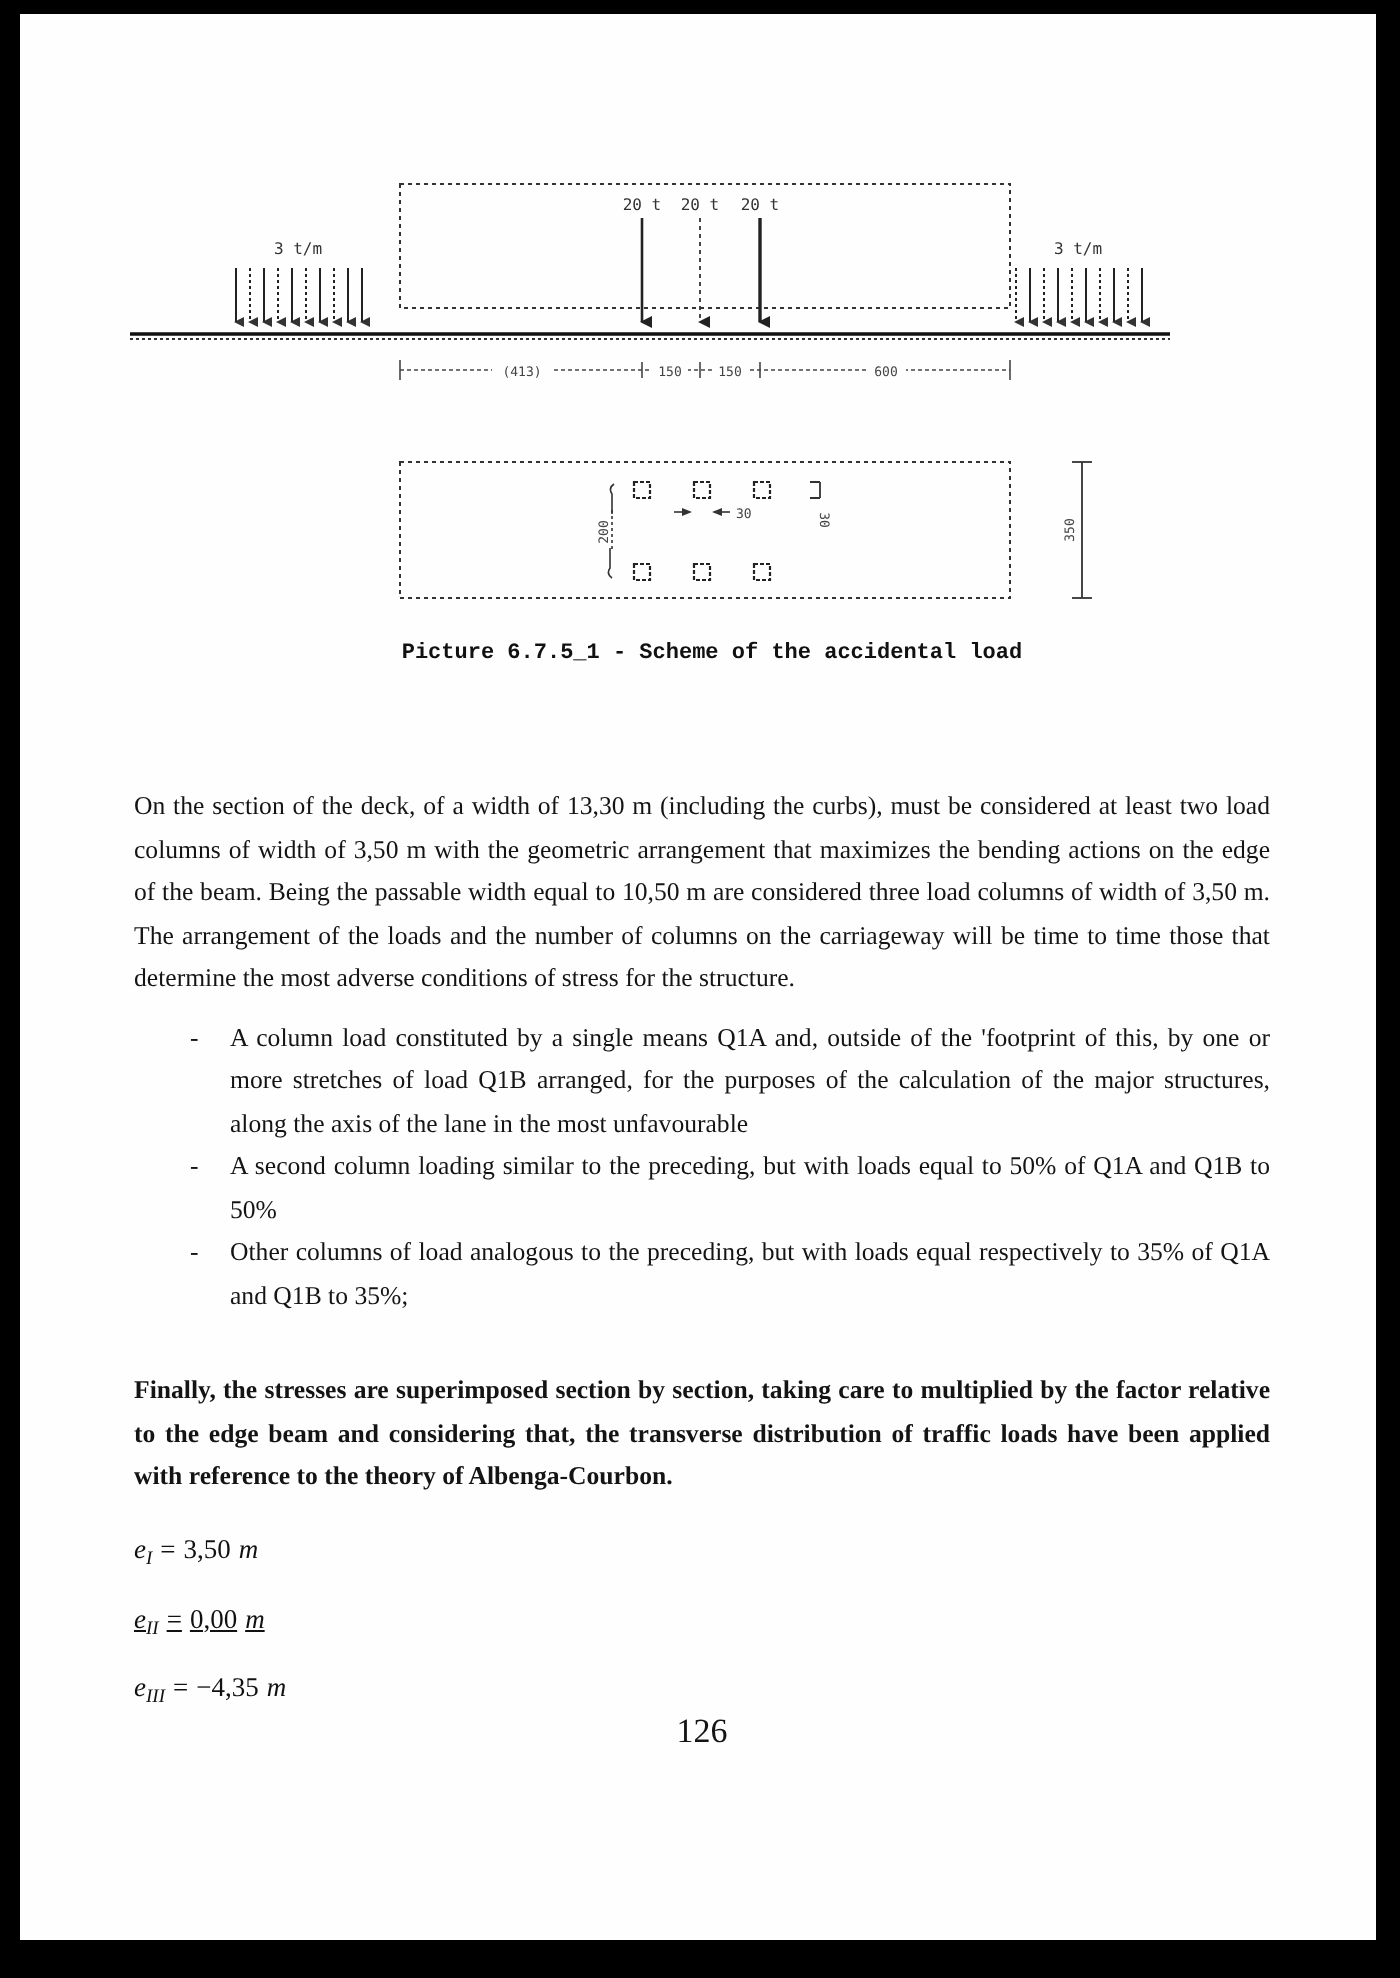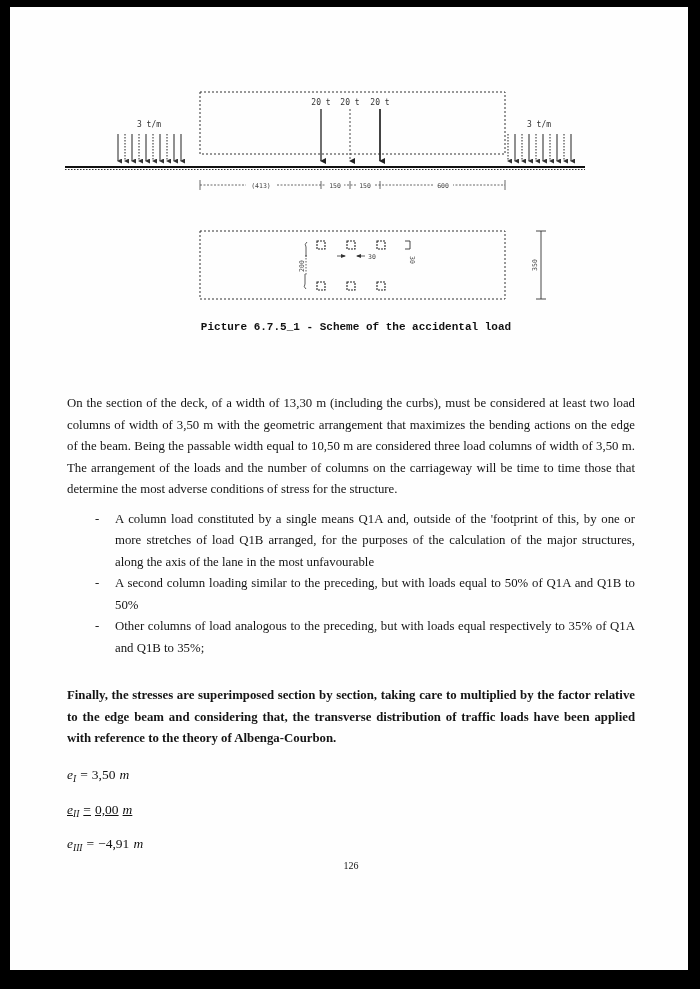--- a/index.html
+++ b/index.html
@@ -31,21 +31,21 @@
   ul.dash-list { list-style:none; margin-top:8px; }
   ul.dash-list li { position:relative; padding-left:48px; text-align:justify; }
   ul.dash-list li .dash { position:absolute; left:28px; }
   p.para3 { margin-top:26px;font-weight:bold; }
   p.para4 { margin-top:8px; }
   .equation { margin-top:14px; font-size:13.5px; color:#111; height:18px; text-align:left; }
   .equation .var { font-style:italic; font-family:"Liberation Serif", serif; }
   .equation .sub { font-style:italic; font-size:9.5px; vertical-align:-3px; }
   .equation .eq  { padding:0 4px; }
   .equation .unit { font-style:italic; padding-left:4px; }
-  .page-number { margin-top:4px; text-align:center; font-size:10px; }
+  .page-number { margin-top:4px; text-align:center; font-size:17px; }
 </style>
 </head>
 <body>
 
 <div class="page">
 
   <svg id="elevation-svg" class="fig-svg" width="678" height="118" viewBox="0 0 678 118">
     <defs>
       <marker id="arrw" markerWidth="6" markerHeight="6" refX="3" refY="5" orient="auto" markerUnits="userSpaceOnUse" viewBox="0 0 6 6">
         <path d="M0,0 L6,0 L3,6 Z" fill="#222"></path>
@@ -184,19 +184,19 @@
 
     <p class="para3">Finally, the stresses are superimposed section by section, taking care to multiplied by the factor relative to the edge beam and considering that, the transverse distribution of traffic loads have been applied with reference to the theory of Albenga-Courbon.</p>
 
     <div class="equation">
       <span class="var">e</span><span class="sub">I</span><span class="eq">=</span><span class="val">3,50</span><span class="unit">m</span>
     </div>
     <div class="equation" style="margin-top:17px;text-decoration:underline;">
       <span class="var">e</span><span class="sub">II</span><span class="eq">=</span><span class="val">0,00</span><span class="unit">m</span>
     </div>
     <div class="equation" style="margin-top:16px;">
-      <span class="var">e</span><span class="sub">III</span><span class="eq">=</span><span class="val">−4,91</span><span class="unit">m</span>
+      <span class="var">e</span><span class="sub">III</span><span class="eq">=</span><span class="val">−4,35</span><span class="unit">m</span>
     </div>
 
     <div class="page-number">126</div>
   </div>
 
 </div>
 
 </body></html>

